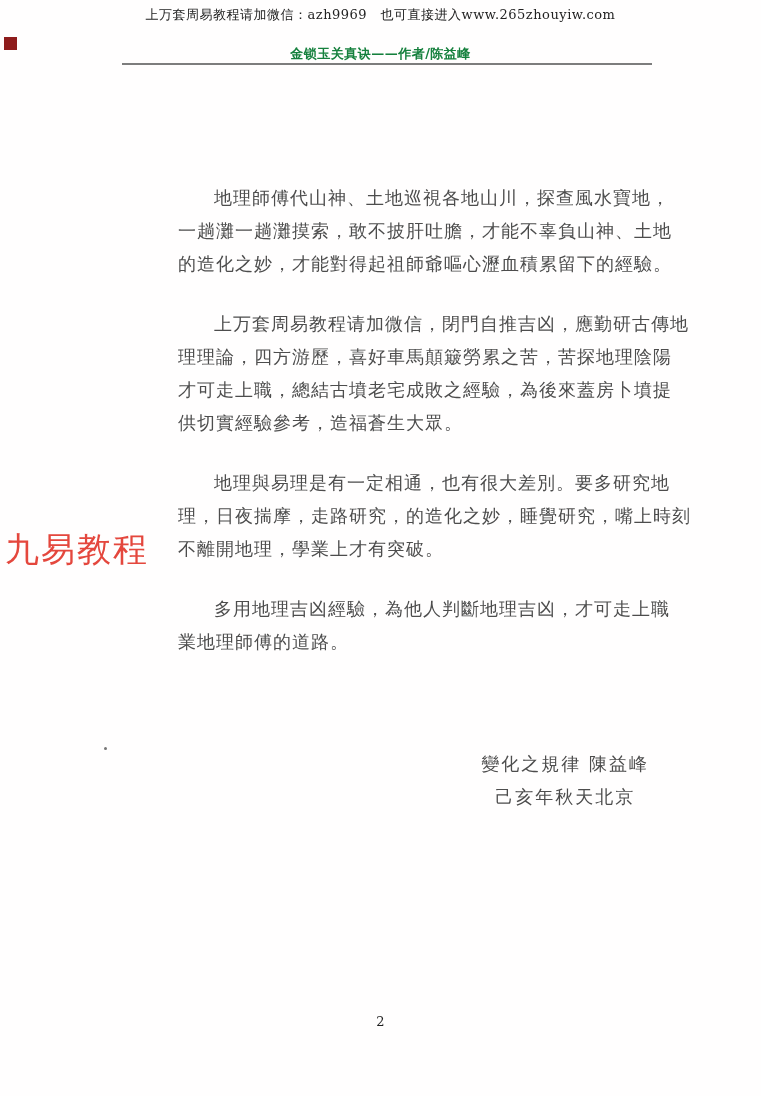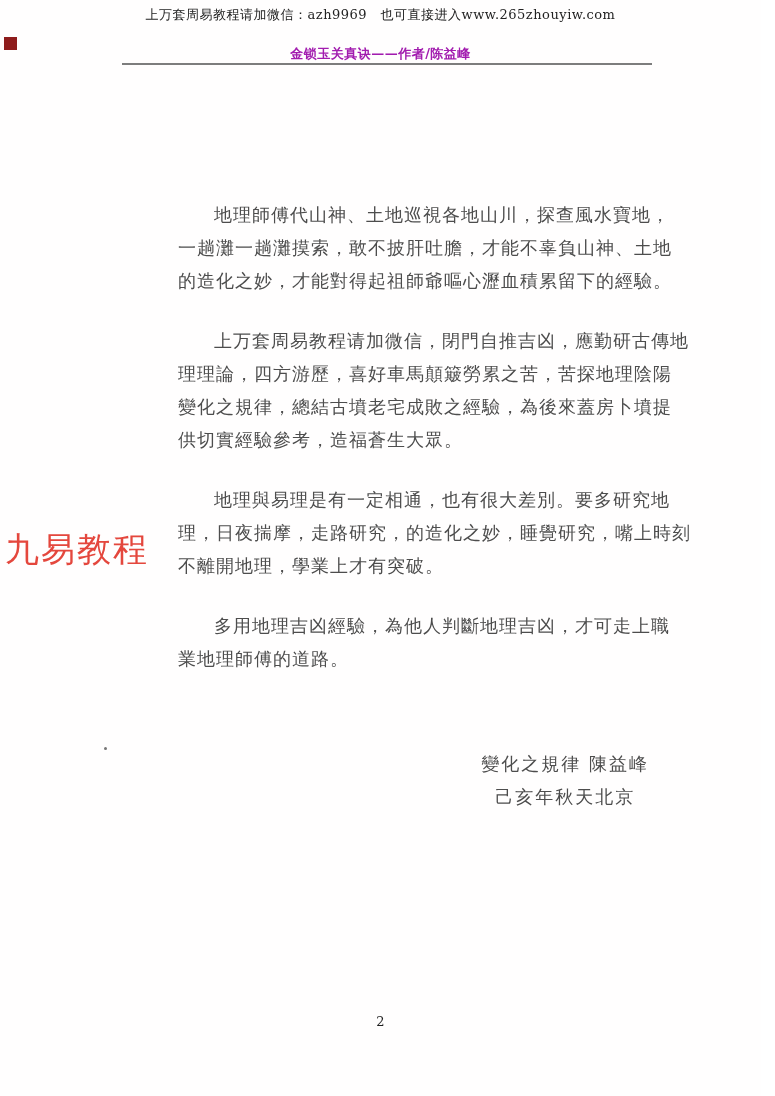--- a/index.html
+++ b/index.html
@@ -10,32 +10,32 @@
   .header-notice{
     position:absolute;top:6px;left:0;width:100%;text-align:center;
     font-size:13px;color:#222;letter-spacing:.5px;
     font-family:"DejaVu Serif",serif;
   }
   .logo-square{
     position:absolute;left:4px;top:37px;width:13px;height:13px;background:#8e1c1c;
   }
   .doc-title{
     position:absolute;top:45px;left:0;width:100%;text-align:center;
-    font-size:13px;font-weight:bold;color:#a21caf;letter-spacing:.5px;
+    font-size:13px;font-weight:bold;color:#15803d;letter-spacing:.5px;
     font-family:"DejaVu Serif",serif;
   }
   .title-rule{
     position:absolute;left:122px;top:63px;width:530px;height:2px;background:#7d7d7d;
   }
   .content{
     position:absolute;left:178px;top:181px;width:452px;
     font-size:18px;line-height:33px;letter-spacing:1px;color:#4d4d4d;
     font-family:"DejaVu Sans",sans-serif;
   }
-  .para{margin:17px 0 27px 0;padding:0;}
+  .para{margin:0 0 27px 0;padding:0;}
   .ln{display:block;white-space:nowrap;}
   .ln.first{text-indent:2em;}
   .watermark{
     position:absolute;left:5px;top:527px;
     font-size:34px;font-weight:normal;color:#e4473d;letter-spacing:2px;
     font-family:"DejaVu Sans",sans-serif;
   }
   .stray-dot{
     position:absolute;left:104px;top:747px;width:3px;height:3px;border-radius:50%;background:#767676;
   }
@@ -67,21 +67,21 @@
 
     <p class="para">
       <span class="ln first">地理師傅代山神、土地巡視各地山川，探查風水寶地，</span>
       <span class="ln">一趟灘一趟灘摸索，敢不披肝吐膽，才能不辜負山神、土地</span>
       <span class="ln">的造化之妙，才能對得起祖師爺嘔心瀝血積累留下的經驗。</span>
     </p>
 
     <p class="para">
       <span class="ln first">上万套周易教程请加微信，閉門自推吉凶，應勤研古傳地</span>
       <span class="ln">理理論，四方游歷，喜好車馬顛簸勞累之苦，苦探地理陰陽</span>
-      <span class="ln">變化之規律，總結古墳老宅成敗之經驗，為後來蓋房卜墳提</span>
+      <span class="ln">才可走上職，總結古墳老宅成敗之經驗，為後來蓋房卜墳提</span>
       <span class="ln">供切實經驗參考，造福蒼生大眾。</span>
     </p>
 
     <p class="para">
       <span class="ln first">地理與易理是有一定相通，也有很大差別。要多研究地</span>
       <span class="ln">理，日夜揣摩，走路研究，的造化之妙，睡覺研究，嘴上時刻</span>
       <span class="ln">不離開地理，學業上才有突破。</span>
     </p>
 
     <p class="para">

